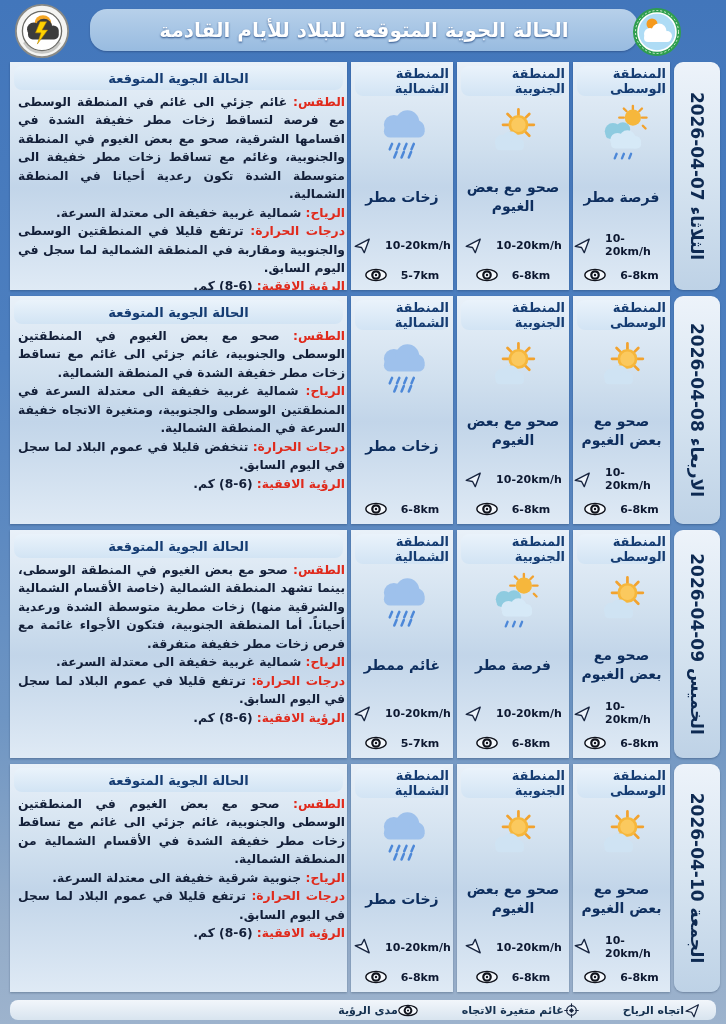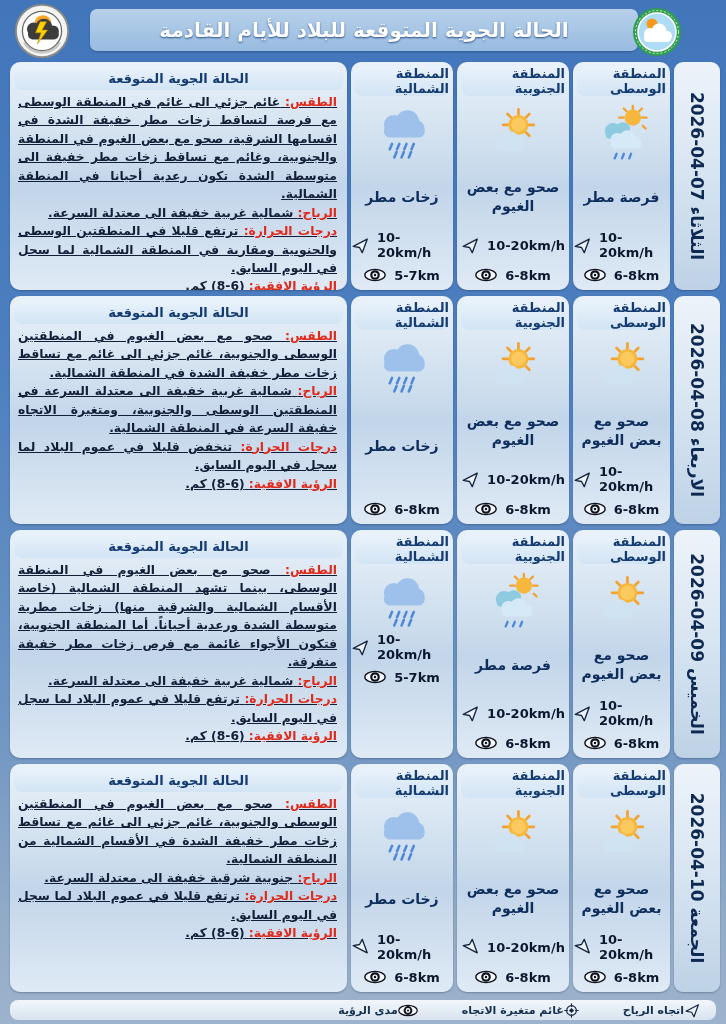--- a/index.html
+++ b/index.html
@@ -7,56 +7,56 @@
     width:726px;height:1024px;overflow:hidden;
     font-family:"DejaVu Sans",sans-serif;
     background:linear-gradient(180deg,#4276bb 0%,#4d7fbf 35%,#6e95c3 70%,#92abc8 90%,#9db3cd 100%);
     direction:rtl;
   }
   
   .header{position:relative;height:60px;}
   .title-pill{
     position:absolute;right:88px;left:90px;top:9px;height:42px;
     background:linear-gradient(180deg,#b7d0ea,#98bbe0);
-    border-radius:7px;display:flex;align-items:center;justify-content:center;
+    border-radius:17px;display:flex;align-items:center;justify-content:center;
     box-shadow:0 1px 2px rgba(0,0,30,.25);
   }
   .title-pill span{color:#fff;font-weight:bold;font-size:20px;text-shadow:0 1px 2px #2a4f86;}
   .logo{position:absolute;top:3px;}
   .logo-left{left:14px;}
   .logo-right{right:44px;top:7px;}
   
   .rows{display:flex;flex-direction:column;gap:6px;padding:2px 6px 0 10px;}
   .row{display:flex;gap:4px;height:228px;}
   .card{
     background:linear-gradient(180deg,#e9f1f9 0%,#cfdfee 38%,#c2d5e9 55%,#dfeaf5 100%);
-    border-radius:10px;box-shadow:0 1px 2px rgba(10,30,60,.3);
+    border-radius:0;box-shadow:0 1px 2px rgba(10,30,60,.3);
     overflow:hidden;display:flex;flex-direction:column;
   }
   .card-header{
     margin:4px 4px 2px 4px;background:linear-gradient(180deg,#eaf3fb,#d2e4f4);
     border-radius:8px;min-height:24px;display:flex;align-items:center;justify-content:center;
     color:#153c72;font-weight:bold;font-size:13px;flex:none;
   }
   
   .forecast-card{flex:1;}
-  .forecast-body{padding:1px 10px 4px 8px;color:#131f38;font-weight:bold;font-size:12.3px;
-    line-height:1.5;text-align:justify;text-decoration:underline;}
+  .forecast-body{padding:1px 2px 4px 8px;color:#131f38;font-weight:bold;font-size:12.3px;
+    line-height:1.5;text-align:justify;}
   .forecast-body p{margin:0;}
   .red-lbl{color:#e02a1c;}
   
-  .rc{justify-content:flex-start;}
+  .rc{justify-content:space-between;}
   .rc-central{width:97px;flex:none;}
   .rc-south{width:112px;flex:none;}
   .rc-north{width:102px;flex:none;}
   .wicon{height:62px;display:flex;align-items:center;justify-content:center;flex:none;margin-top:4px;}
   .cond{flex:1;display:flex;align-items:center;justify-content:center;text-align:center;
     color:#0e2e5e;font-weight:bold;font-size:14px;line-height:1.35;padding:0 6px;}
-  .metric{direction:ltr;display:flex;align-items:center;justify-content:center;gap:8px;
-    color:#0d1830;font-weight:bold;font-size:13px;flex:none;height:30px;}
+  .metric{direction:ltr;display:flex;align-items:center;justify-content:center;gap:14px;
+    color:#0d1830;font-weight:bold;font-size:11px;flex:none;height:30px;}
   .metric svg{flex:none;}
   .flip{transform:scaleY(-1);}
   
   .date-strip{
     width:46px;flex:none;border-radius:9px;position:relative;
     background:linear-gradient(180deg,#edf3fa 0%,#d9e6f2 45%,#bed2e6 100%);
     box-shadow:0 1px 2px rgba(10,30,60,.3);
   }
   .date-label{
     position:absolute;top:50%;left:50%;white-space:nowrap;direction:ltr;
@@ -396,20 +396,21 @@
           <span>6-8km</span>
         </div>
     </div>
     <div class="card rc rc-north">
       <div class="card-header">المنطقة الشمالية</div>
       <div class="wicon">
           <svg width="58" height="58">
             <use href="#ic-rain"></use>
           </svg>
         </div>
+      <div class="cond">غائم ممطر</div>
       <div class="metric">
           <svg width="18" height="18">
             <use href="#ic-wind-arrow"></use>
           </svg>
           <span>10-20km/h</span>
         </div>
       <div class="metric">
           <svg width="22" height="14">
             <use href="#ic-eye"></use>
           </svg>

